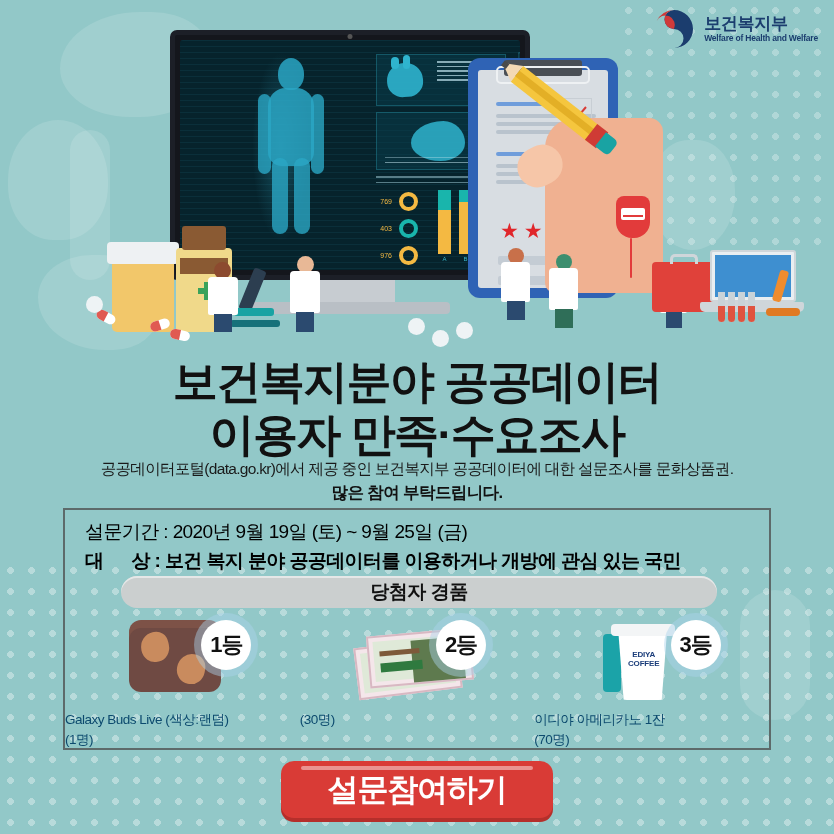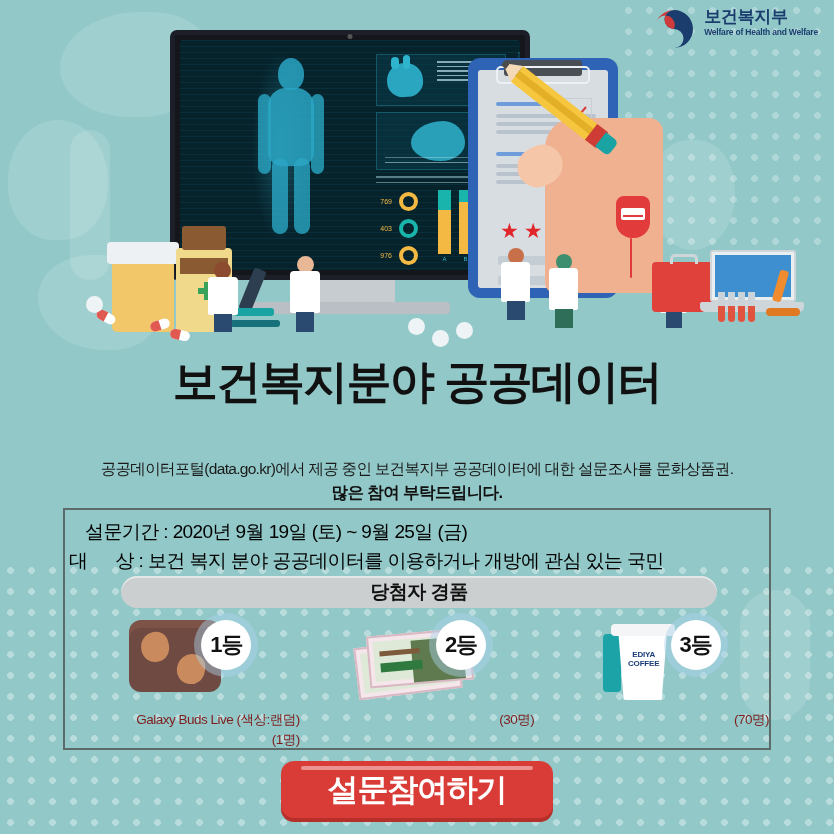--- a/index.html
+++ b/index.html
@@ -28,21 +28,21 @@
   }
   .ghost-lung { left:8px; top:120px; width:100px; height:120px; border-radius:50% 50% 45% 45%; }
   .ghost-liver{ left:60px; top:12px;  width:150px; height:105px; border-radius:58% 42% 50% 50%; }
   .ghost-bone { left:70px; top:130px; width:40px;  height:150px; border-radius:20px; }
   .ghost-brain{ left:38px; top:255px; width:120px; height:95px;  border-radius:48% 52% 40% 60%; }
   .ghost-tooth{ left:650px;top:140px; width:85px;  height:110px; border-radius:45% 45% 50% 50%; }
   .ghost-dna  { left:740px;top:590px; width:70px;  height:130px; border-radius:40px; }
 
   
   .logo-wrap {
-    position:absolute; right:16px; top:8px; display:flex; align-items:flex-start; gap:9px;
+    position:absolute; right:16px; top:8px; display:flex; align-items:center; gap:9px;
   }
   .taegeuk { width:42px; height:42px; position:relative; }
   .logo-text { line-height:1.05; }
   .logo-ko { font-size:17px; font-weight:bold; color:#1b3d6e; letter-spacing:-.3px; }
   .logo-en { font-size:8.5px; font-weight:bold; color:#1b3d6e; letter-spacing:-.2px; margin-top:2px;}
 
   
   .hero { position:absolute; left:0; top:0; width:834px; height:350px; }
 
   .monitor { position:absolute; left:170px; top:30px; width:360px; height:250px; }
@@ -191,43 +191,43 @@
     font-size:16.5px; font-weight:bold; color:#111; letter-spacing:-.6px;
   }
 
   
   .infobox {
     position:absolute; left:63px; top:508px; width:708px; height:242px;
     border:2px solid #5d6a6a;
   }
   .info-line { font-size:19px; color:#000000; letter-spacing:-.6px; white-space:pre; }
   .il1 { position:absolute; left:20px; top:9px; }
-  .il2 { position:absolute; left:4px; top:38px; }
+  .il2 { position:absolute; left:20px; top:38px;font-weight:bold; }
 
   .prize-banner {
     position:absolute; left:56px; top:66px; width:596px; height:32px;
     background:#cbcfcf; border-radius:16px;
     display:flex; align-items:center; justify-content:center;
     font-size:19px; font-weight:bold; color:#111; letter-spacing:-.5px;
     box-shadow:inset 0 2px 0 rgba(255,255,255,.5);
   }
 
   .prizes { position:absolute; left:0; top:104px; width:100%; display:flex; }
   .prize { flex:1; position:relative; height:136px;text-decoration:underline; }
   .prize-art { position:absolute; left:50%; top:0; transform:translateX(-50%); width:150px; height:92px; }
   .badge {
     position:absolute; width:50px; height:50px; border-radius:50%;
     background:#fff; display:flex; align-items:center; justify-content:center;
     font-size:22px; font-weight:bold; color:#111; letter-spacing:-1px;
     box-shadow:0 0 0 7px rgba(170,210,235,.45);
     right:6px; top:6px;
   }
   .prize-cap {
-    position:absolute; left:0; right:0; top:96px; text-align:right;
-    font-size:13.5px; color:#7f1d1d; letter-spacing:-.5px; line-height:1.45;
+    position:absolute; left:0; right:0; top:96px; text-align:left;
+    font-size:13.5px; color:#0c4a6e; letter-spacing:-.5px; line-height:1.45;
   }
 
   
   .buds-case{ position:absolute; left:22px; top:14px; width:92px; height:64px; background:#6f4a43; border-radius:12px; }
   .buds-lid { position:absolute; left:22px; top:6px; width:92px; height:30px; background:#7d5247; border-radius:12px 12px 4px 4px; }
   .bud{ position:absolute; width:28px; height:30px; background:#c98b5e;
      border-radius:55% 45% 50% 50%; }
   .bud1{ left:34px; top:18px; transform:rotate(-12deg); }
   .bud2{ left:70px; top:40px; transform:rotate(10deg); }
 
@@ -503,20 +503,21 @@
         </span>
     </div>
     <div class="micro2">
         <i></i>
         <b></b>
       </div>
   </div>
 
   <div class="title">
     <span>보건복지분야 공공데이터</span>
+    <span class="l2">이용자 만족·수요조사</span>
   </div>
   <div class="subtitle">공공데이터포털(data.go.kr)에서 제공 중인 보건복지부 공공데이터에 대한 설문조사를 문화상품권.</div>
   <div class="subtitle2">많은 참여 부탁드립니다.</div>
 
   <div class="infobox">
     <div class="info-line il1">설문기간 : 2020년 9월 19일 (토) ~ 9월 25일 (금)</div>
     <div class="info-line il2">대      상 : 보건 복지 분야 공공데이터를 이용하거나 개방에 관심 있는 국민</div>
 
     <div class="prize-banner">당첨자 경품</div>
 
@@ -560,20 +561,21 @@
           <div class="cup-shadow"></div>
           <div class="cup"></div>
           <div class="cup-lid"></div>
           <div class="cup-logo">
             <div>EDIYA</div>
             <div>COFFEE</div>
           </div>
           <div class="badge">3등</div>
         </div>
         <div class="prize-cap">
+          <div>이디야 아메리카노 1잔</div>
           <div>(70명)</div>
         </div>
       </div>
 
     </div>
   </div>
 
   <div class="cta">설문참여하기</div>
 
 </div>

